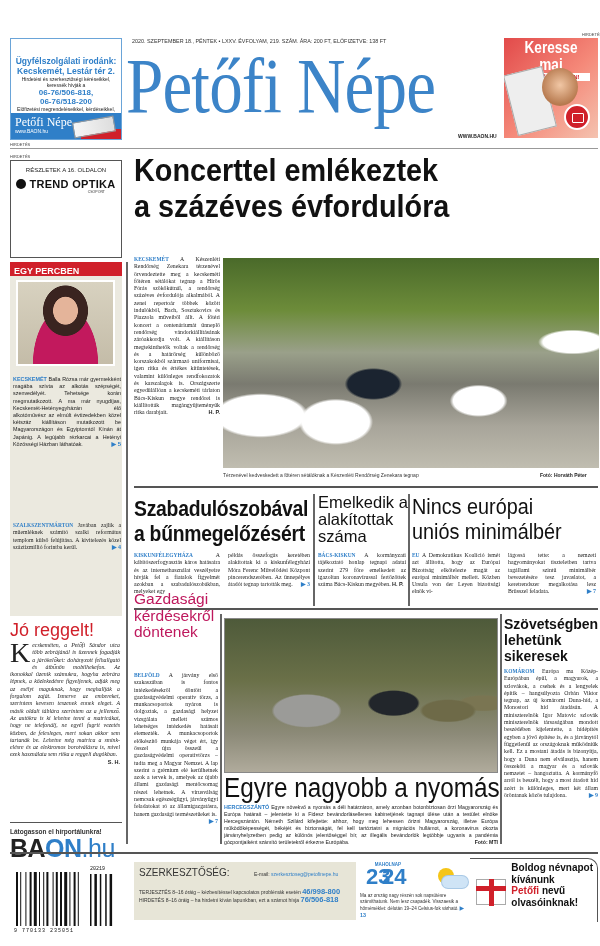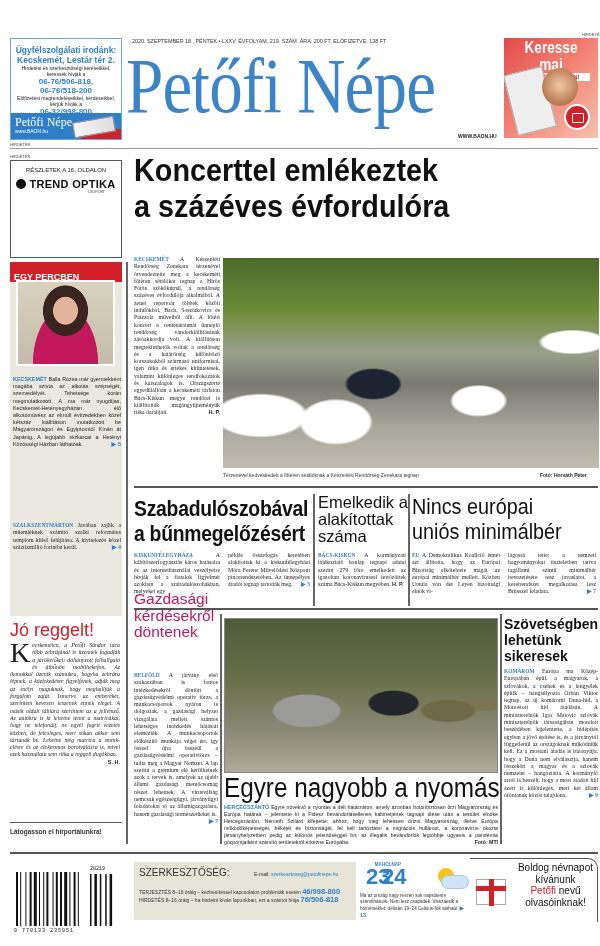--- a/index.html
+++ b/index.html
@@ -1,21 +1,21 @@
 <!DOCTYPE html>
 <html><head>
 <meta charset="utf-8">
 <style>
 *{box-sizing:border-box;margin:0;padding:0}
 body{width:600px;height:946px;background:#fff;font-family:"Liberation Sans",sans-serif;color:#111;position:relative;overflow:hidden}
 .abs{position:absolute}
 .red{color:#d0202a}
 
 #office-ad{left:10px;top:38px;width:112px;height:102px;border:1px solid #6aa4d8;background:#fff;overflow:hidden}
-#office-ad .t1{font-weight:bold;color:#2f7fc8;font-size:8.5px;text-align:center;line-height:10px;margin-top:6px}
+#office-ad .t1{font-weight:bold;color:#2f7fc8;font-size:8.5px;text-align:center;line-height:10px;margin-top:17px}
 #office-ad .t2{font-size:5px;text-align:center;line-height:6px;color:#222}
 #office-ad .ph{font-size:8px;font-weight:bold;color:#2f7fc8;text-align:center;line-height:9px}
 #office-ad .foot{position:absolute;left:0;bottom:0;width:100%;height:26px;background:#2f7fc8}
 #office-ad .foot .logo{color:#fff;font-family:"Liberation Serif",serif;font-size:12px;padding:3px 0 0 4px;line-height:12px}
 #office-ad .foot .url{color:#fff;font-size:5px;padding-left:4px}
 #office-ad .foot .paper{position:absolute;right:6px;bottom:4px;width:42px;height:16px;background:linear-gradient(90deg,#f6f6f6,#ddd);border:1px solid #999;transform:rotate(-10deg)}
 #office-ad .foot .redband{position:absolute;right:0;bottom:0;width:40px;height:10px;background:#d0202a}
 .hirdetes{font-size:4px;color:#444}
 
 #dateline{left:132px;top:38px;font-size:5.4px;color:#333;white-space:nowrap}
@@ -31,21 +31,21 @@
 #tv-ad .tvico:after{content:"";position:absolute;left:6px;top:7px;width:10px;height:8px;border:1.5px solid #fff;border-radius:1px}
 
 #optika-ad{left:10px;top:160px;width:112px;height:98px;border:1px solid #555;background:#fff}
 #optika-ad .top{background:#d0202a;color:#fff;font-weight:bold;font-size:10px;line-height:11px;text-align:center;padding:3px 2px;height:50px;transform:none}
 #optika-ad .det{font-size:6px;text-align:center;margin-top:6px;color:#222}
 #optika-ad .brand{font-size:11px;font-weight:bold;text-align:center;margin-top:5px;color:#111;letter-spacing:.3px}
 #optika-ad .brand i{display:inline-block;width:10px;height:10px;border-radius:50%;background:#111;vertical-align:-1px;margin-right:3px}
 #optika-ad .csop{font-size:3.5px;text-align:right;padding-right:16px;color:#333}
 
 #left-col{left:10px;top:262px;width:112px;height:354px;background:#ebe9df}
-#egy-percben{left:10px;top:262px;width:112px;height:14px;background:#d0202a;color:#fff;font-weight:bold;font-size:9px;padding:10px 4px;line-height:10px}
+#egy-percben{left:10px;top:262px;width:112px;height:14px;background:#d0202a;color:#fff;font-weight:bold;font-size:9px;padding:4px 4px;line-height:10px}
 #portrait{left:16px;top:280px;width:99px;height:86px;background:radial-gradient(ellipse at 50% 35%,#e4b49a 0 18%,#3a2420 19% 33%,transparent 34%),radial-gradient(ellipse at 50% 100%,#c2195d 0 48%,transparent 49%),linear-gradient(#d8d2c0,#c4bca8);border:2px solid #fff}
 .h-left-light{font-size:16.5px;line-height:16px;color:#111}
 .body-s{font-size:5.4px;line-height:7.2px;color:#222;text-align:justify}
 .body-serif{font-family:"Liberation Serif",serif;font-size:5.8px;line-height:7.3px;color:#222;text-align:justify}
 .kicker{color:#2f7fc8;font-weight:bold;font-size:5.4px}
 .arrow{color:#2f7fc8;font-weight:bold;font-size:6px;float:right}
 
 #jo-reggelt-title{left:10px;top:620px;font-size:18px;color:#d0202a}
 #jo-reggelt-body{left:10px;top:642px;width:110px}
 .dropcap{float:left;font-family:"Liberation Serif",serif;font-size:28px;line-height:22px;margin-right:2px;font-style:normal}
@@ -102,21 +102,21 @@
 #weather{left:360px;top:862px;width:108px;height:58px}
 #weather .lbl{font-size:4.5px;font-weight:bold;color:#2f7fc8}
 #weather .num{font-size:22px;font-weight:bold;color:#2f7fc8;line-height:20px}
 #weather .sun{position:absolute;left:78px;top:6px;width:16px;height:16px;border-radius:50%;background:#f5c518}
 #weather .cloud{position:absolute;left:82px;top:14px;width:26px;height:12px;border-radius:8px;background:#cfe4f6;box-shadow:0 0 0 1px #a9c9e6}
 #weather .txt{position:absolute;left:0;top:31px;font-size:4.6px;line-height:6px;color:#333;width:108px}
 #nevnap{left:470px;top:858px;width:128px;height:64px;border-top:1.5px solid #555;border-right:1.5px solid #555;border-top-right-radius:10px;background:#fff}
 #nevnap .gift{position:absolute;left:6px;top:20px;width:30px;height:26px;background:#fff;border:1px solid #aaa;box-shadow:inset 12px 0 0 -8px #fff}
 #nevnap .gift:before{content:"";position:absolute;left:12px;top:-1px;width:5px;height:27px;background:#d0202a}
 #nevnap .gift:after{content:"";position:absolute;left:-1px;top:6px;width:30px;height:5px;background:#d0202a}
-#nevnap .txt{position:absolute;right:4px;top:3px;text-align:center;font-size:10px;font-weight:normal;line-height:11.5px;color:#111}
+#nevnap .txt{position:absolute;right:4px;top:3px;text-align:left;font-size:10px;font-weight:bold;line-height:11.5px;color:#111}
 </style>
 </head>
 <body>
 
 <div id="office-ad" class="abs">
   <div class="t1">Ügyfélszolgálati irodánk: Kecskemét, Lestár tér 2.</div>
   <div class="t2">Hirdetési és szerkesztőségi kéréseikkel, keressék hívják a</div>
   <div class="ph">06-76/506-818,</div>
   <div class="ph">06-76/518-200</div>
   <div class="t2">Előfizetési megrendeléseikkel, kérdéseikkel, kérjük hívják a</div>
@@ -163,20 +163,21 @@
   <div class="body-serif" style="margin-top:4px"><span class="kicker">SZALKSZENTMÁRTON</span> <span>Javában zajlik a műemléknek számító szalki református templom külső felújítása. A kivitelezés közel száztízmillió forintba kerül.</span> <span class="arrow">▶ 4</span></div>
 </div>
 
 <div id="jo-reggelt-title" class="abs">Jó reggelt!</div>
 <div id="jo-reggelt-body" class="abs">
   <div class="body-serif" style="font-style:italic"><span class="dropcap">K</span><span>ecskeméten, a Petőfi Sándor utca több zebrájánál is üzennek fogadják a járókelőket: dohányzott felhallgató és átbűnön mobilhekefon. Az ikonokkal üzenik számukra, hogyha zebrára lépnek, a közlekedésre figyeljenek, adják meg az esélyt maguknak, hogy meghallják a forgalom zaját. Ismerve az embereket, szerintem kevesen teszenek ennek eleget. A másik oldalt táblára szerintem az a jellemző. Az autókra is ki lehetne tenni a matricákat, hogy ne telefonálj, ne egyél fugrit vezetés közben, de felesleges, mert sokan akkor sem tartanák be. Lehetne még matrica a smink-elésre és az elektromos borotválásra is, mivel ezek használata sem ritka a reggeli dugókban.</span> <b style="float:right;font-style:normal;font-family:'Liberation Sans',sans-serif;font-size:5.5px">S. H.</b></div>
 </div>
 <div class="abs rule" style="left:10px;top:822px;width:112px;height:1px"></div>
 <div id="baon" class="abs">
   <div class="l1">Látogasson el hírportálunkra!</div>
+  <div class="logo"><span style="color:#222">BA</span><span>ON</span><em>.hu</em></div>
 </div>
 
 <div class="vline" style="left:126px;top:262px;height:582px"></div>
 
 <div id="lead-headline" class="abs">
   <div>Koncerttel emlékeztek</div>
   <div>a százéves évfordulóra</div>
 </div>
 <div id="lead-text" class="abs body-serif"><span class="kicker">KECSKEMÉT</span> <span>A Készenléti Rendőrség Zenekara térzenével örvendeztette meg a kecskeméti főtéren sétálókat tegnap a Hírös Fórás szökőkútnál, a rendőrség százéves évfordulója alkalmából. A zenei repertoár többek között indulókból, Bach, Sosztakovics és Piazzola műveiből állt. A főtéri koncert a centenáriumát ünneplő rendőrség vándorkiállításának záróakkordja volt. A kiállításon megtekinthetők voltak a rendőrség és a határőrség különböző korszakokból származó uniformisai, igen ritka és értékes kitüntetések, valamint különleges rendfokozatok és karszalagok is. Országszerte egyedülállóan a kecskeméti tárlaton Bács-Kiskun megye rendőrei is kiállították magángyűjteményük ritka darabjait.</span> <b style="float:right;font-family:'Liberation Sans',sans-serif;font-size:5.5px">H. P.</b></div>
 <div id="lead-photo" class="abs"></div>

